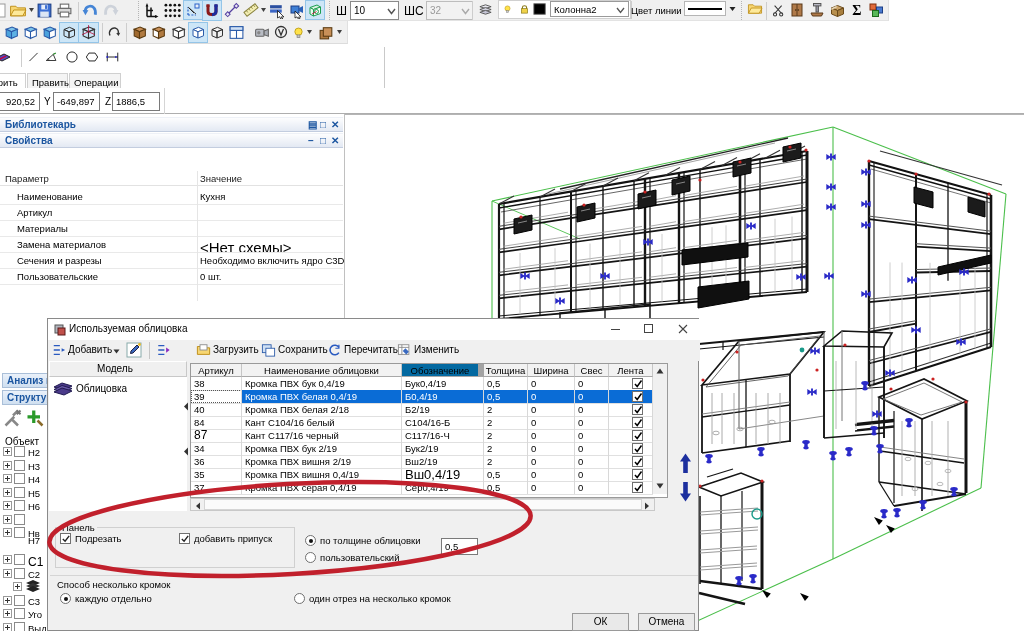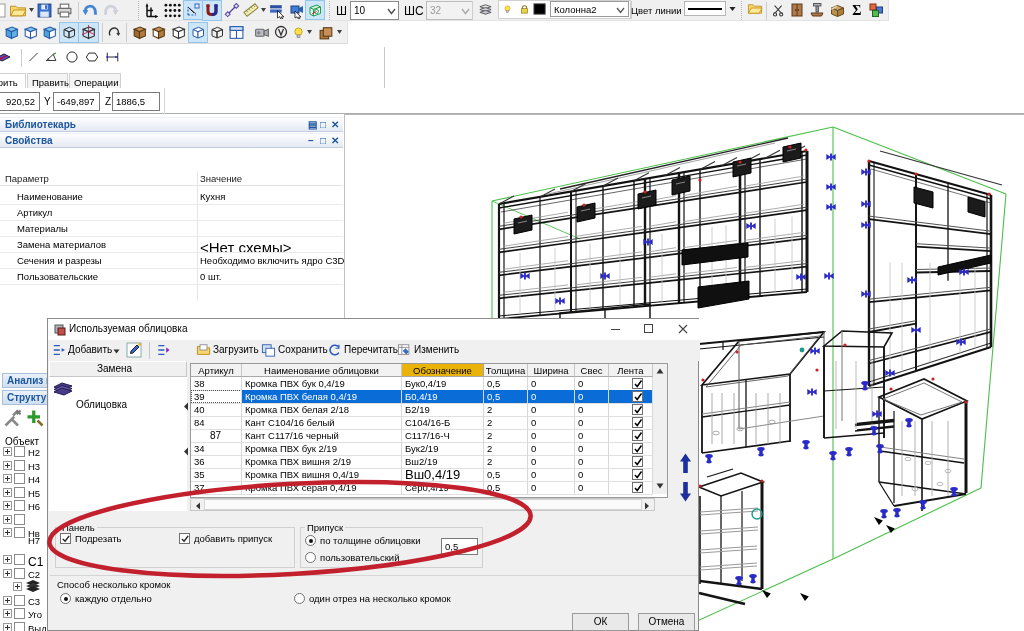--- a/index.html
+++ b/index.html
@@ -924,39 +924,39 @@
       </svg>
       <span style="position:absolute;left:296px;top:4px;font-size:10px">Перечитать</span>
       <svg style="position:absolute;left:349px;top:3px" width="15" height="14" viewBox="0 0 16 16">
         <rect x="1" y="2" width="12" height="11" fill="#fff" stroke="#888"></rect>
         <path d="M1 5 L13 5 M5 2 L5 13" stroke="#888"></path>
         <path d="M9 6 L13 10 L10 13 L6 9 Z" fill="#3a6ac0"></path>
       </svg>
       <span style="position:absolute;left:366px;top:4px;font-size:10px">Изменить</span>
     </div>
     <div style="position:absolute;left:1px;top:42px;width:138px;height:16px;background:#f0f0f0;border:1px solid #c8c8c8;border-top-color:#fff;border-left-color:#fff">
-      <span style="position:absolute;left:47px;top:1px;font-size:10px">Замена</span>
+      <span style="position:absolute;left:47px;top:1px;font-size:10px">Модель</span>
     </div>
     <div style="position:absolute;left:1px;top:58px;width:138px;height:134px;background:#fff"></div>
     <svg style="position:absolute;left:4px;top:62px" width="22" height="15" viewBox="0 0 22 15">
       <path d="M2 6 L10 2 L20 5 L12 9 Z" fill="#4a3a8a" stroke="#201a50"></path>
       <path d="M2 8.5 L10 4.5 L20 7.5 L12 11.5 Z" fill="#6a5aa8" stroke="#201a50"></path>
       <path d="M2 11 L10 7 L20 10 L12 14 Z" fill="#4a3a8a" stroke="#201a50"></path>
     </svg>
-    <span style="position:absolute;left:28px;top:80px;font-size:10px">Облицовка</span>
+    <span style="position:absolute;left:28px;top:64px;font-size:10px">Облицовка</span>
     <svg style="position:absolute;left:135px;top:83px" width="6" height="9" viewBox="0 0 6 9">
       <path d="M5 0.5 L1 4.5 L5 8.5 Z" fill="#333"></path>
     </svg>
     <svg style="position:absolute;left:135px;top:128px" width="6" height="9" viewBox="0 0 6 9">
       <path d="M5 0.5 L1 4.5 L5 8.5 Z" fill="#333"></path>
     </svg>
     <div style="position:absolute;left:142px;top:44px;width:478px;height:135px;background:#fff;border:1px solid #9a9a9a"></div>
     <div style="position:absolute;left:143px;top:45px;width:51px;height:13px;background:#f2f2f2;border-right:1px solid #c6c6c6;border-bottom:1px solid #a8a8a8;font-size:9.5px;text-align:center;line-height:13px">Артикул</div>
     <div style="position:absolute;left:194px;top:45px;width:160px;height:13px;background:#f2f2f2;border-right:1px solid #c6c6c6;border-bottom:1px solid #a8a8a8;font-size:9.5px;text-align:center;line-height:13px">Наименование облицовки</div>
-    <div style="position:absolute;left:354px;top:45px;width:82px;height:13px;background:#eab308;border-right:1px solid #a3a3a3;border-bottom:1px solid #a8a8a8;font-size:9.5px;text-align:center;line-height:13px">Обозначение</div>
+    <div style="position:absolute;left:354px;top:45px;width:82px;height:13px;background:#0369a1;border-right:6px solid #a3a3a3;border-bottom:1px solid #a8a8a8;font-size:9.5px;text-align:center;line-height:13px">Обозначение</div>
     <div style="position:absolute;left:436px;top:45px;width:44px;height:13px;background:#f2f2f2;border-right:1px solid #c6c6c6;border-bottom:1px solid #a8a8a8;font-size:9.5px;text-align:center;line-height:13px">Толщина</div>
     <div style="position:absolute;left:480px;top:45px;width:47px;height:13px;background:#f2f2f2;border-right:1px solid #c6c6c6;border-bottom:1px solid #a8a8a8;font-size:9.5px;text-align:center;line-height:13px">Ширина</div>
     <div style="position:absolute;left:527px;top:45px;width:34px;height:13px;background:#f2f2f2;border-right:1px solid #c6c6c6;border-bottom:1px solid #a8a8a8;font-size:9.5px;text-align:center;line-height:13px">Свес</div>
     <div style="position:absolute;left:561px;top:45px;width:44px;height:13px;background:#f2f2f2;border-right:1px solid #c6c6c6;border-bottom:1px solid #a8a8a8;font-size:9.5px;text-align:center;line-height:13px">Лента</div>
     <div style="position:absolute;left:146px;top:58px;font-size:9.5px;line-height:13px;color:#000">38</div>
     <div style="position:absolute;left:197px;top:58px;font-size:9.5px;line-height:13px;color:#000">Кромка ПВХ бук 0,4/19</div>
     <div style="position:absolute;left:357px;top:58px;font-size:9.5px;line-height:13px;color:#000">Бук0,4/19</div>
     <div style="position:absolute;left:439px;top:58px;font-size:9.5px;line-height:13px;color:#000">0,5</div>
     <div style="position:absolute;left:483px;top:58px;font-size:9.5px;line-height:13px;color:#000">0</div>
     <div style="position:absolute;left:530px;top:58px;font-size:9.5px;line-height:13px;color:#000">0</div>
@@ -997,21 +997,21 @@
     <div style="position:absolute;left:357px;top:97px;font-size:9.5px;line-height:13px;color:#000">С104/16-Б</div>
     <div style="position:absolute;left:439px;top:97px;font-size:9.5px;line-height:13px;color:#000">2</div>
     <div style="position:absolute;left:483px;top:97px;font-size:9.5px;line-height:13px;color:#000">0</div>
     <div style="position:absolute;left:530px;top:97px;font-size:9.5px;line-height:13px;color:#000">0</div>
     <div style="position:absolute;left:584px;top:98px;width:11px;height:11px;background:#fff;border:1px solid #707070">
       <svg style="position:absolute;left:0px;top:0px" width="10" height="10" viewBox="0 0 10 10">
         <path d="M2 5 L4.2 7.5 L8.5 1.5" stroke="#000" stroke-width="1.5" fill="none"></path>
       </svg>
     </div>
     <div style="position:absolute;left:143px;top:110px;width:462px;border-top:1px solid #e0e0e0"></div>
-    <div style="position:absolute;left:162px;top:110px;font-size:10px;line-height:13px;color:#000">87</div>
+    <div style="position:absolute;left:146px;top:110px;font-size:12px;line-height:13px;color:#000">87</div>
     <div style="position:absolute;left:197px;top:110px;font-size:9.5px;line-height:13px;color:#000">Кант С117/16 черный</div>
     <div style="position:absolute;left:357px;top:110px;font-size:9.5px;line-height:13px;color:#000">С117/16-Ч</div>
     <div style="position:absolute;left:439px;top:110px;font-size:9.5px;line-height:13px;color:#000">2</div>
     <div style="position:absolute;left:483px;top:110px;font-size:9.5px;line-height:13px;color:#000">0</div>
     <div style="position:absolute;left:530px;top:110px;font-size:9.5px;line-height:13px;color:#000">0</div>
     <div style="position:absolute;left:584px;top:111px;width:11px;height:11px;background:#fff;border:1px solid #707070">
       <svg style="position:absolute;left:0px;top:0px" width="10" height="10" viewBox="0 0 10 10">
         <path d="M2 5 L4.2 7.5 L8.5 1.5" stroke="#000" stroke-width="1.5" fill="none"></path>
       </svg>
     </div>
@@ -1102,23 +1102,20 @@
         <path d="M2 5.5 L4.5 8 L9 2" stroke="#222" stroke-width="1.5" fill="none"></path>
       </svg>
     </div>
     <div class="t" style="left:27px;top:214px;font-size:9.5px">Подрезать</div>
     <div style="position:absolute;left:131px;top:214px;width:11px;height:11px;background:#fff;border:1px solid #707070">
       <svg style="position:absolute;left:0;top:0" width="10" height="10" viewBox="0 0 11 11">
         <path d="M2 5.5 L4.5 8 L9 2" stroke="#222" stroke-width="1.5" fill="none"></path>
       </svg>
     </div>
     <div class="t" style="left:146px;top:214px;font-size:9.5px">добавить припуск</div>
-    <fieldset style="position:absolute;left:252px;top:203px;width:183px;height:46px;border:1px solid #d0d0d0;border-radius:0">
-      <legend style="font-size:9.5px;color:#000;padding:0 2px;margin-left:4px">Припуск</legend>
-    </fieldset>
     <div style="position:absolute;left:257px;top:216px;width:11px;height:11px;background:#fff;border:1px solid #707070;border-radius:50%">
       <div style="position:absolute;left:2.5px;top:2.5px;width:4px;height:4px;border-radius:50%;background:#111"></div>
     </div>
     <div class="t" style="left:272px;top:216px;font-size:9.5px">по толщине облицовки</div>
     <div style="position:absolute;left:257px;top:233px;width:11px;height:11px;background:#fff;border:1px solid #707070;border-radius:50%"></div>
     <div class="t" style="left:272px;top:233px;font-size:9.5px">пользовательский</div>
     <div class="fld" style="left:393px;top:219px;width:37px;height:17px;line-height:15px;font-size:9.5px">0,5</div>
     <div style="position:absolute;left:2px;top:256px;width:648px;border-top:1px solid #d5d5d5"></div>
     <div class="t" style="left:9px;top:260px;font-size:9.5px">Способ несколько кромок</div>
     <div style="position:absolute;left:12px;top:274px;width:11px;height:11px;background:#fff;border:1px solid #707070;border-radius:50%">

